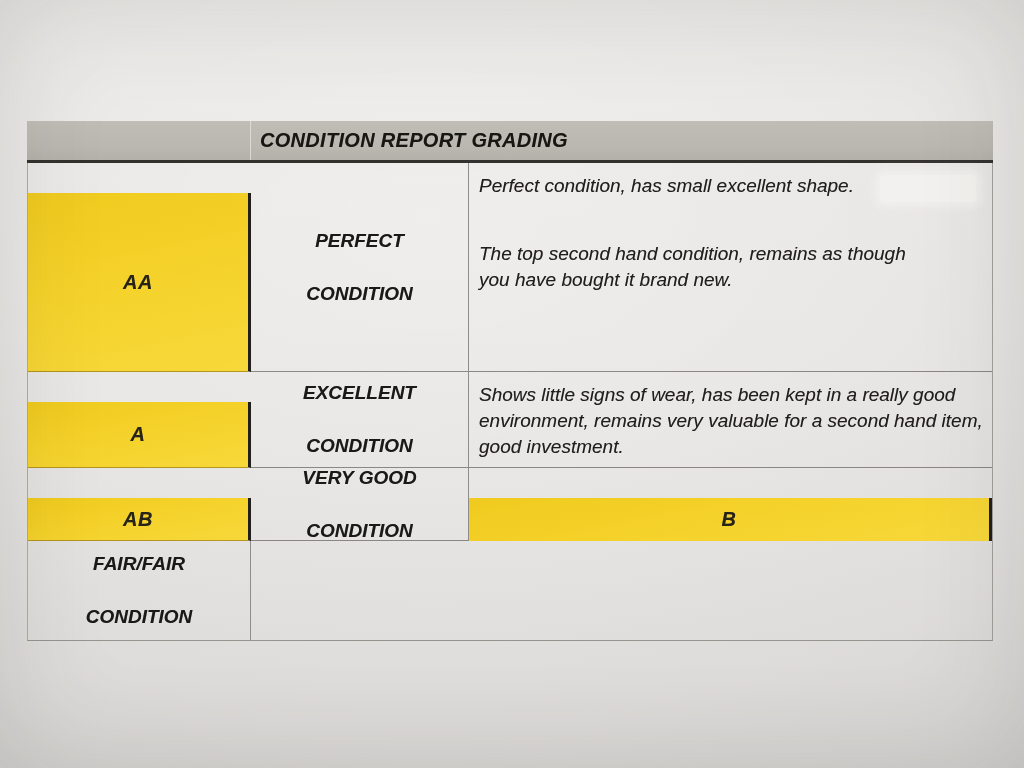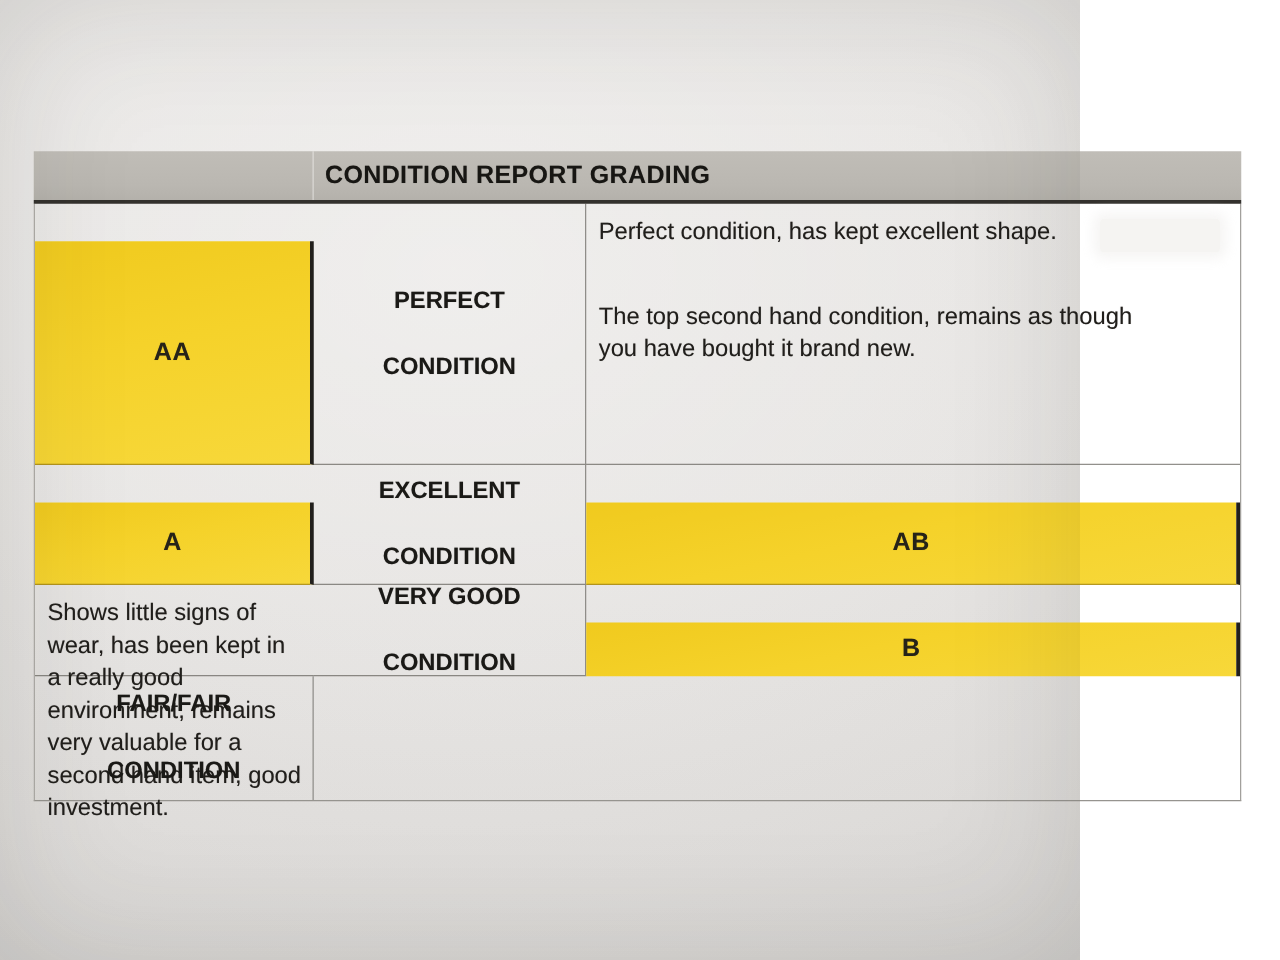--- a/index.html
+++ b/index.html
@@ -3,30 +3,31 @@
 <meta charset="utf-8">
 <style>
   html, body {
     margin: 0; padding: 0;
     width: 1024px; height: 768px;
     overflow: hidden;
     font-family: "Liberation Sans", sans-serif;
   }
   .page {
     position: relative;
-    width: 864px; height: 768px;
+    width: 1024px; height: 768px;
     background:
       radial-gradient(145% 120% at 42% 28%,
         rgba(255,255,255,0.34) 0%,
         rgba(255,255,255,0.14) 28%,
         rgba(120,116,110,0.04) 55%,
         rgba(60,58,54,0.10) 82%,
         rgba(45,43,40,0.18) 100%),
       linear-gradient(180deg, #e9e7e5 0%, #e6e4e2 55%, #e0dedc 100%);
     color: #1b1a18;
+    font-style: italic;
   }
   .vignette {
     position: absolute; inset: 0; pointer-events: none;
     box-shadow: inset 0 0 110px rgba(50,48,44,0.14);
   }
 
   
   .report-table {
     position: absolute;
     left: 27px; top: 121px;
@@ -119,34 +120,34 @@
     </div>
 
     <div class="body-grid">
 
       <div class="cell grade-cell row-divider">AA</div>
       <div class="cell cond-cell row-divider">
         <div>PERFECT</div>
         <div>CONDITION</div>
       </div>
       <div class="cell desc-cell row-divider">
-        <p class="p-aa-1">Perfect condition, has kept excellent shape.</p>
+        <p class="p-aa-1">Perfect condition, has small excellent shape.</p>
         <p class="p-aa-2">The top second hand condition, remains as though you have bought it brand new.</p>
       </div>
 
       <div class="cell grade-cell row-divider">A</div>
       <div class="cell cond-cell row-divider">
         <div>EXCELLENT</div>
         <div>CONDITION</div>
       </div>
-      <div class="cell grade-cell row-divider">AB</div>
-
       <div class="cell desc-cell row-divider">
         <p>Shows little signs of wear, has been kept in a really good environment, remains very valuable for a second hand item, good investment.</p>
       </div>
+
+      <div class="cell grade-cell row-divider">AB</div>
       <div class="cell cond-cell row-divider">
         <div>VERY GOOD</div>
         <div>CONDITION</div>
       </div>
 
       <div class="cell grade-cell">B</div>
       <div class="cell cond-cell">
         <div>FAIR/FAIR</div>
         <div>CONDITION</div>
       </div>

